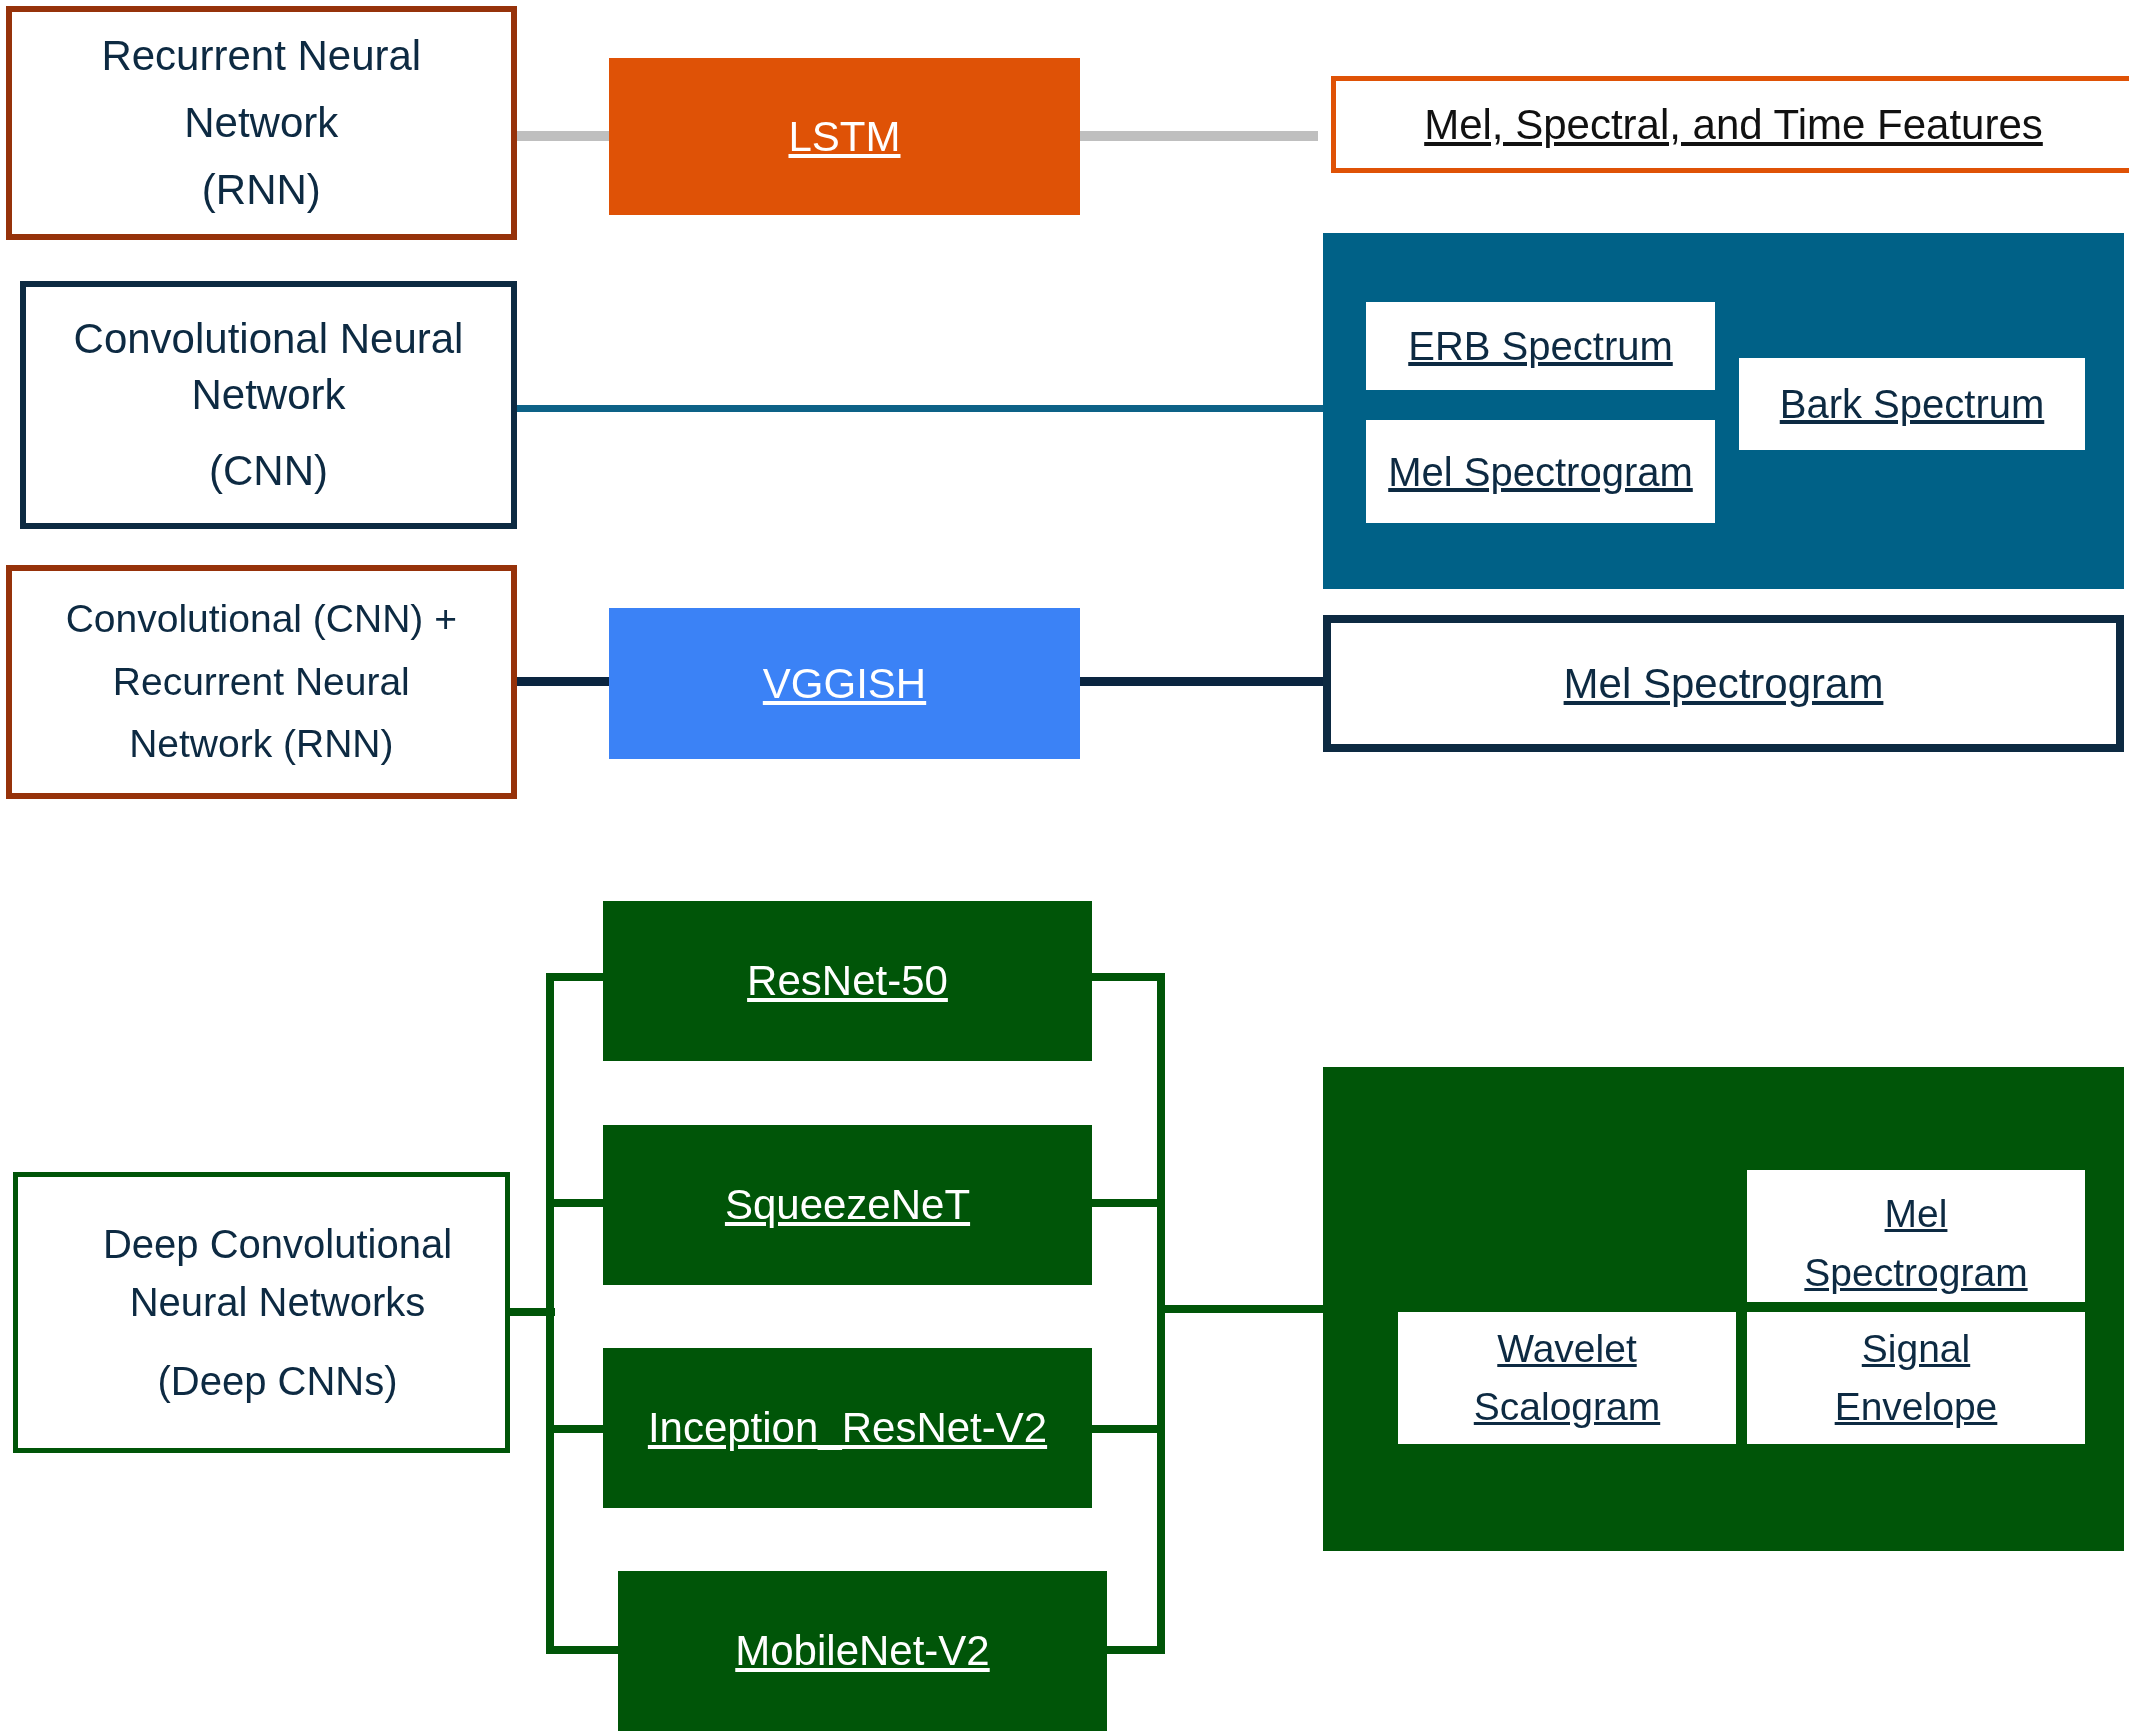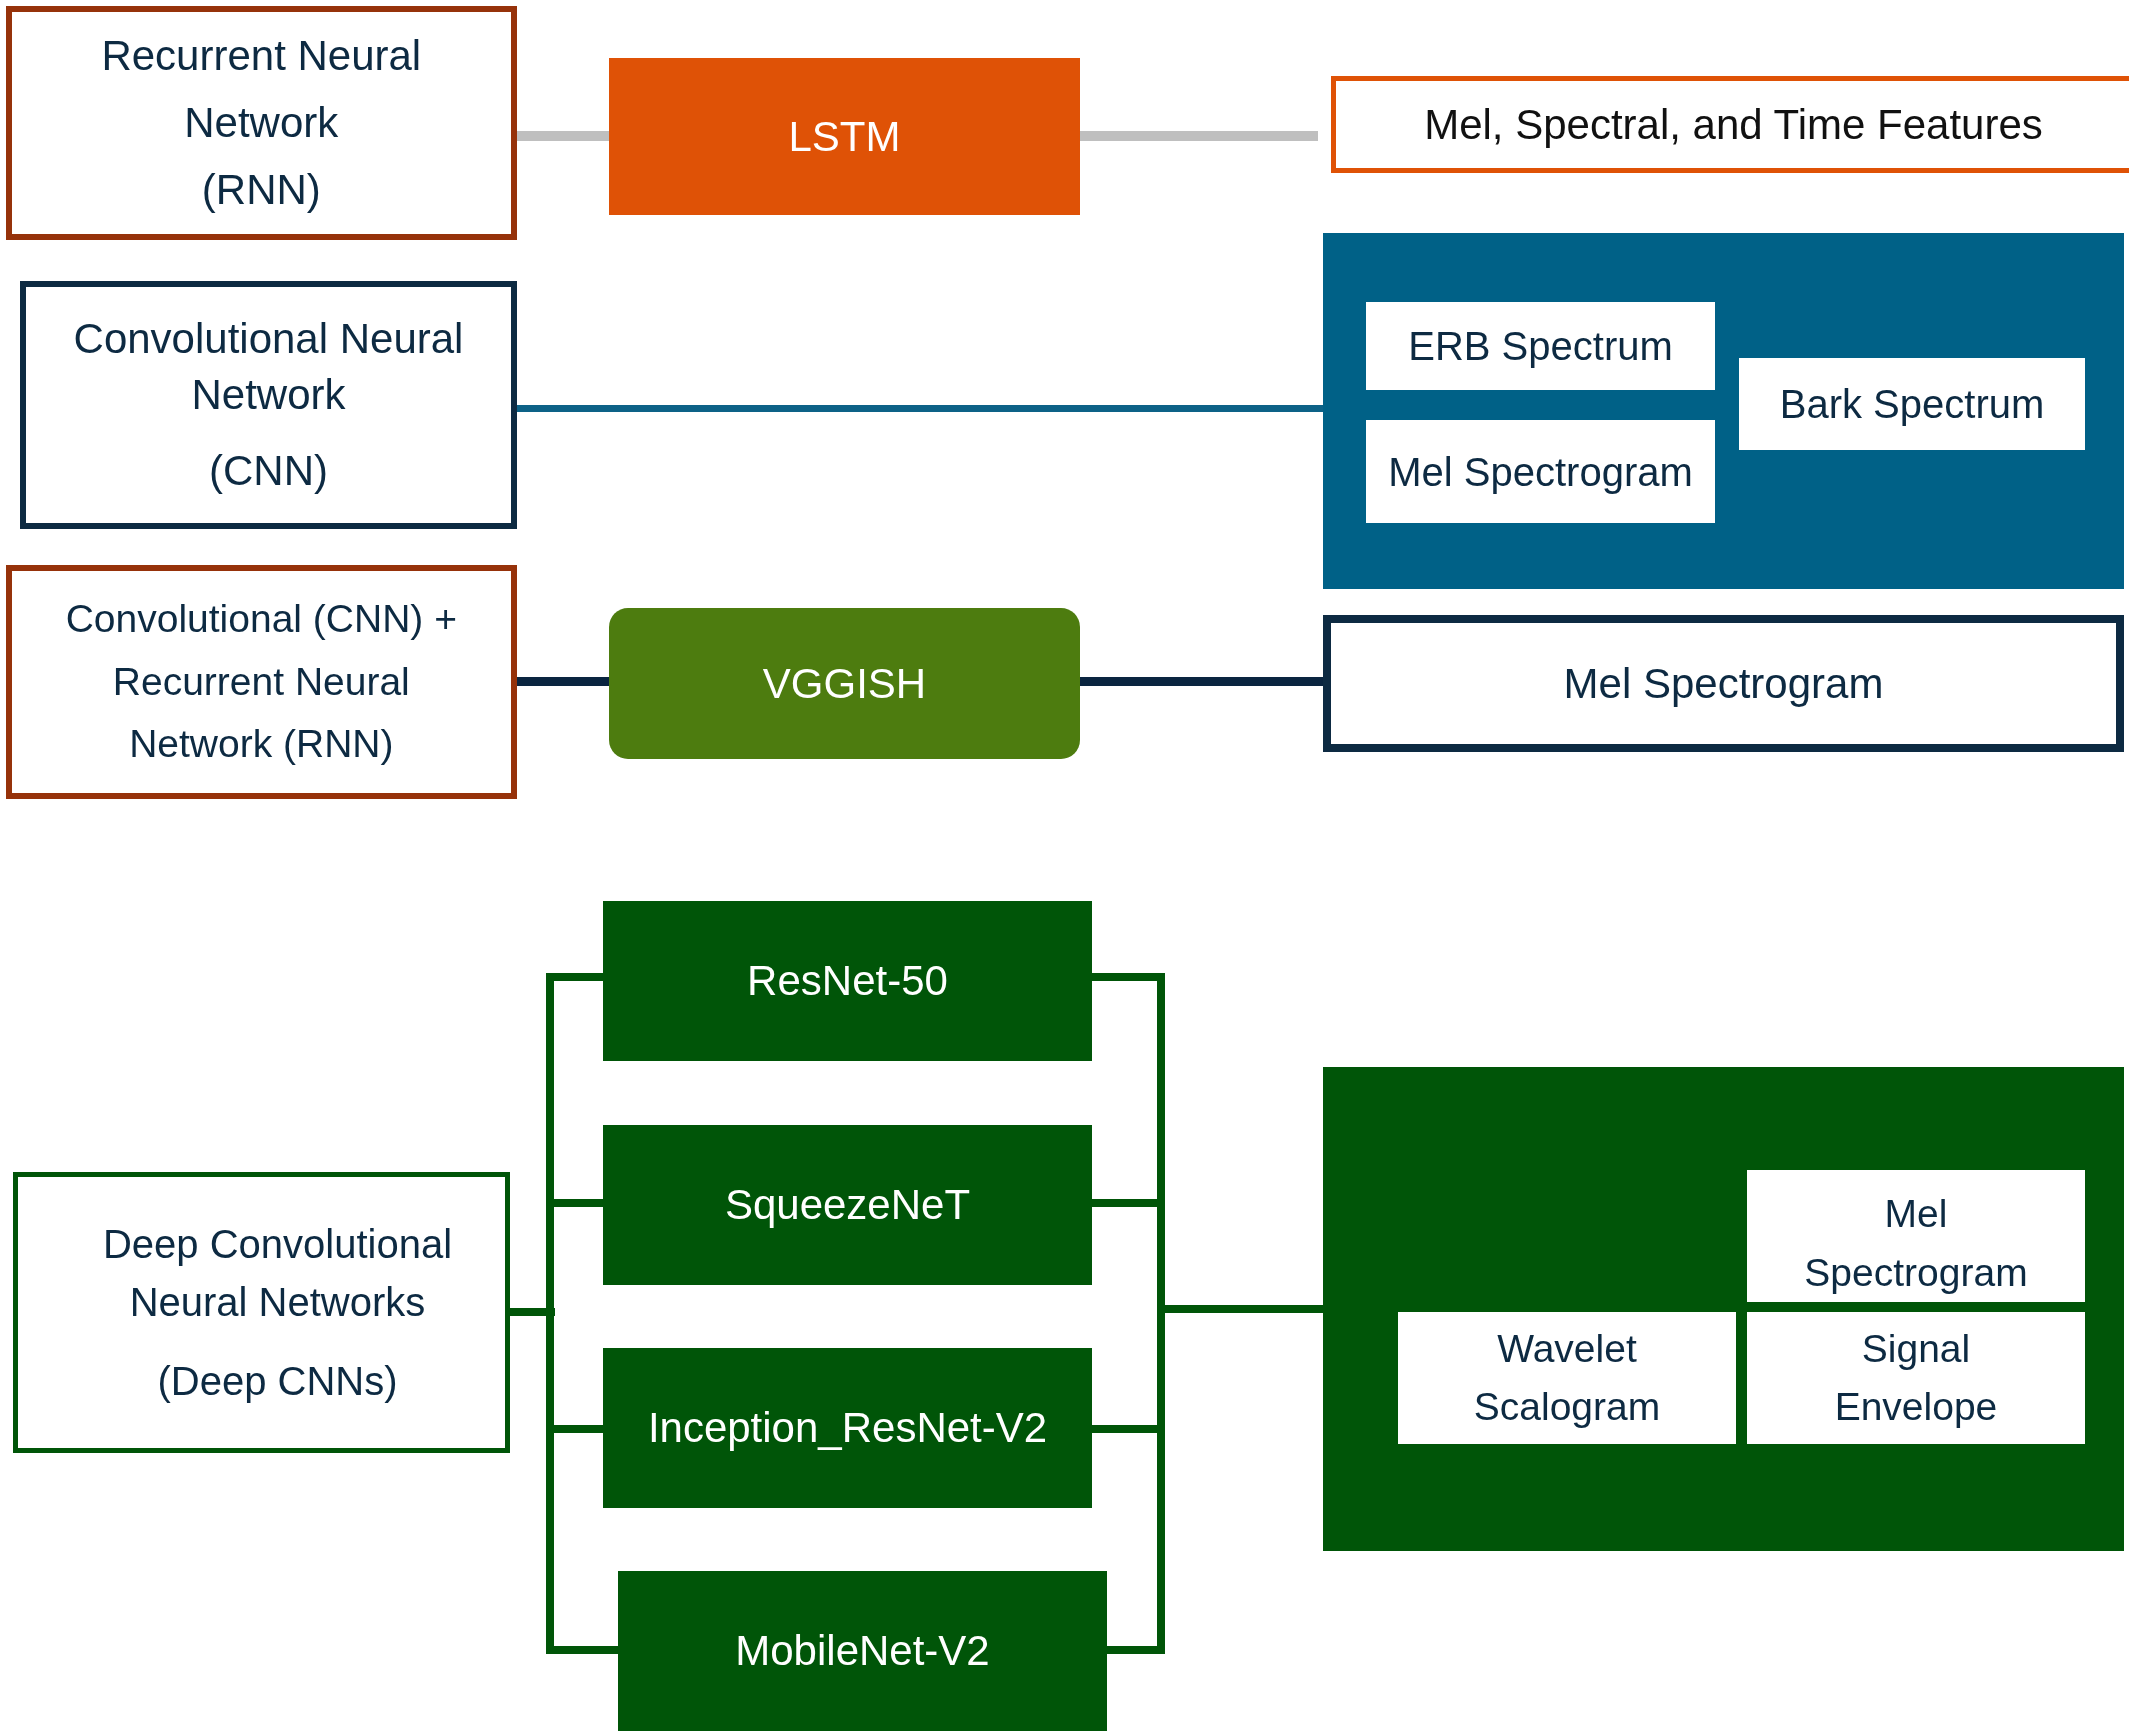--- a/index.html
+++ b/index.html
@@ -14,35 +14,36 @@
     background:#ffffff;
     overflow:hidden;
   }
   .abs{position:absolute;box-sizing:border-box;}
   .ctr{
     display:flex;
     align-items:center;
     justify-content:center;
     text-align:center;
     line-height:1.55;
+    text-decoration:underline;
   }
   
   .box-outline{
     background:#ffffff;
     color:#0d2a42;
   }
   .b-rust  {border:6.5px solid #96320a;}
   .b-navy  {border:6.5px solid #0d2a42;}
   .b-green {border:5px solid #005508;}
   .b-orange{border:5px solid #df5206;}
   .b-navy-thick{border:8px solid #0d2a42;}
 
   
   .fill-orange{background:#df5206;color:#ffffff;}
-  .fill-navy{background:#4d7c0f;color:#ffffff;border-radius:19px;}
+  .fill-navy{background:#3b82f6;color:#ffffff;}
   .fill-green{background:#005508;color:#ffffff;}
   .panel-teal{background:#006187;}
   .panel-green{background:#005508;}
 
   .white-chip{
     background:#ffffff;
     color:#0d2a42;
   }
 
   

